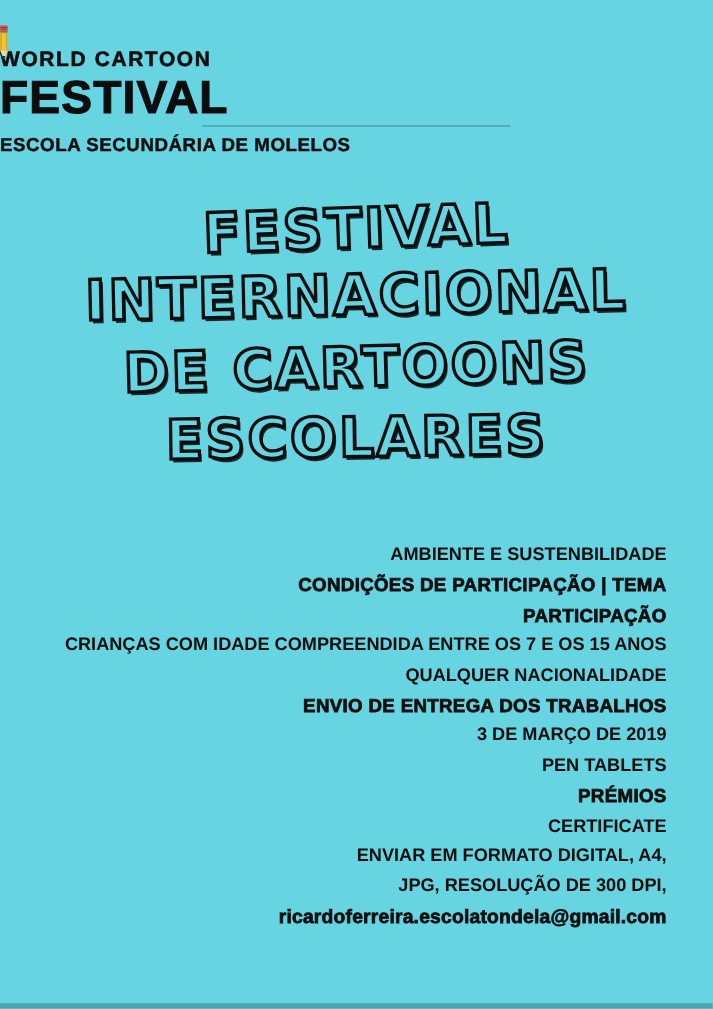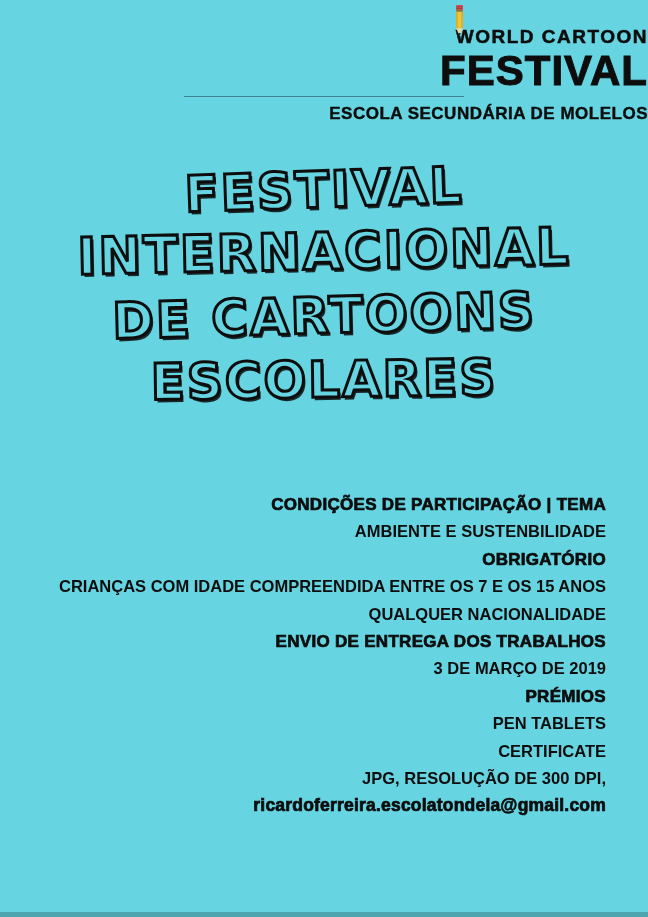--- a/index.html
+++ b/index.html
@@ -6,21 +6,21 @@
   html, body { width: 648px; height: 917px; }
   body {
     position: relative;
     background: #66d4e1;
     overflow: hidden;
     font-family: "Liberation Sans", "DejaVu Sans", sans-serif;
     color: #0d0d0d;
   }
 
   
-  .header { padding-top: 26px; text-align: right; }
+  .header { padding-top: 44px; text-align: left; }
 
   .world-line {
     position: relative;
     display: inline-block;
     font-size: 19px;
     font-weight: bold;
     letter-spacing: 1.5px;
     -webkit-text-stroke: 0.5px #0d0d0d;
   }
   .pencil {
@@ -143,27 +143,28 @@
 </div>
 
 <div class="deco">
   <div class="deco-line deco-1">FESTIVAL</div>
   <div class="deco-line deco-2">INTERNACIONAL</div>
   <div class="deco-line deco-3">DE CARTOONS</div>
   <div class="deco-line deco-4">ESCOLARES</div>
 </div>
 
 <div class="details">
+  <div class="d-line d-normal">AMBIENTE E SUSTENBILIDADE</div>
   <div class="d-line d-heading">CONDIÇÕES DE PARTICIPAÇÃO | TEMA</div>
-  <div class="d-line d-normal">AMBIENTE E SUSTENBILIDADE</div>
-  <div class="d-line d-heading">OBRIGATÓRIO</div>
+  <div class="d-line d-heading">PARTICIPAÇÃO</div>
   <div class="d-line d-normal">CRIANÇAS COM IDADE COMPREENDIDA ENTRE OS 7 E OS 15 ANOS</div>
   <div class="d-line d-normal">QUALQUER NACIONALIDADE</div>
   <div class="d-line d-heading">ENVIO DE ENTREGA DOS TRABALHOS</div>
   <div class="d-line d-normal">3 DE MARÇO DE 2019</div>
+  <div class="d-line d-normal">PEN TABLETS</div>
   <div class="d-line d-heading">PRÉMIOS</div>
-  <div class="d-line d-normal">PEN TABLETS</div>
   <div class="d-line d-normal">CERTIFICATE</div>
+  <div class="d-line d-normal">ENVIAR EM FORMATO DIGITAL, A4,</div>
   <div class="d-line d-normal">JPG, RESOLUÇÃO DE 300 DPI,</div>
   <div class="d-line d-email">ricardoferreira.escolatondela@gmail.com</div>
 </div>
 
 <div class="bottom-edge"></div>
 
 </body></html>

